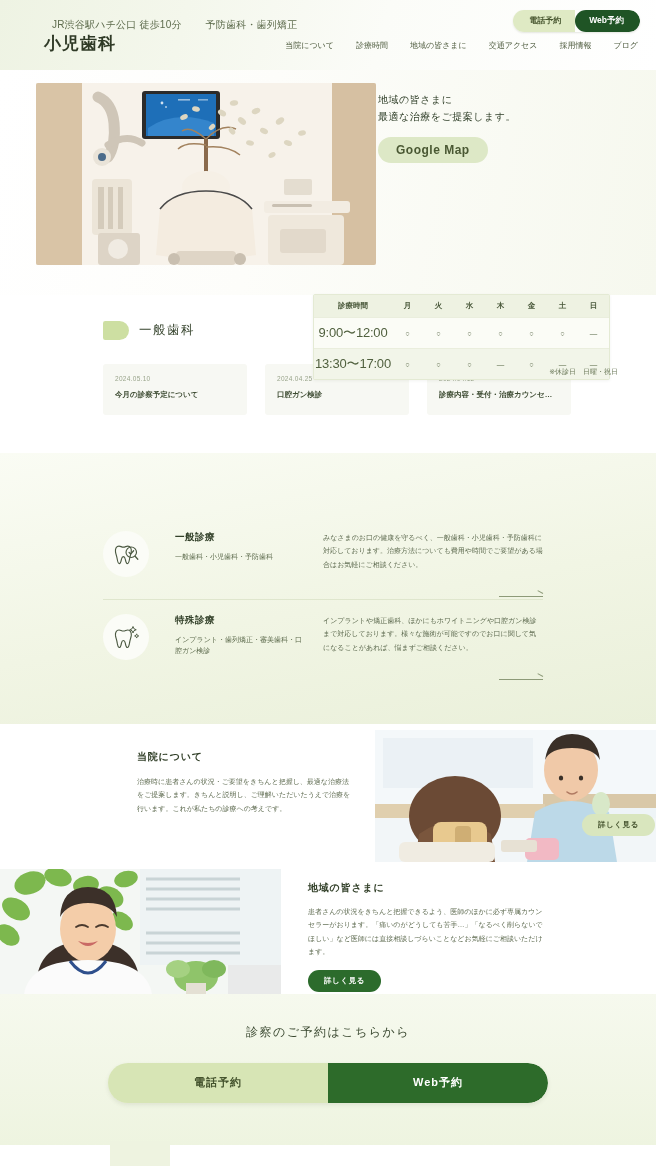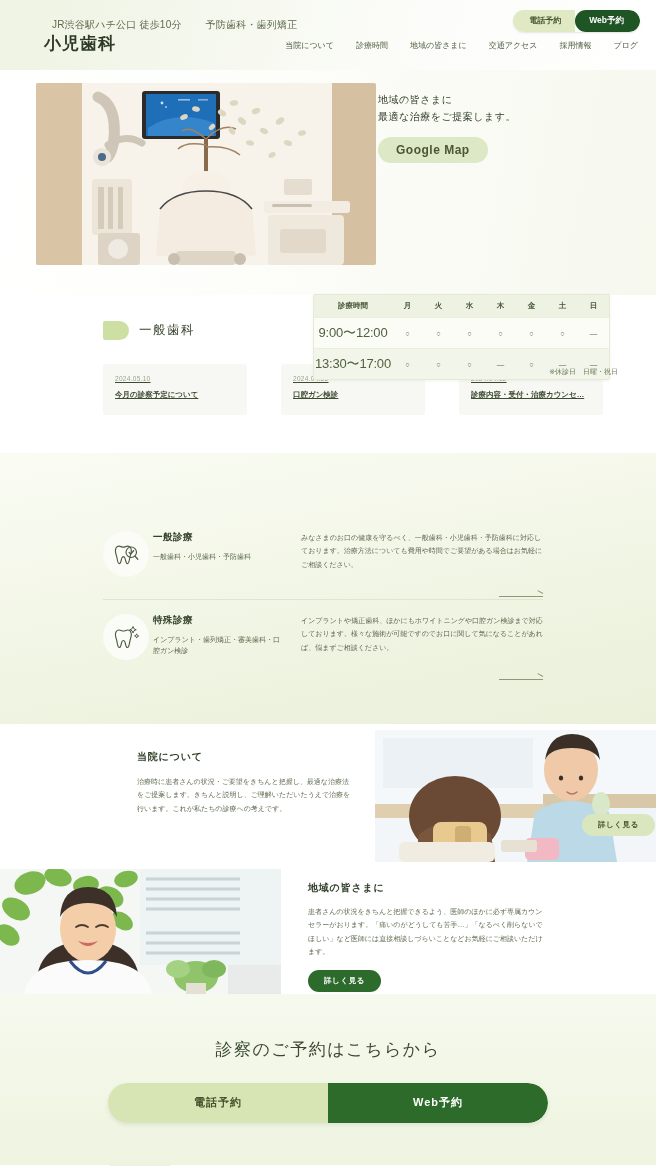--- a/index.html
+++ b/index.html
@@ -143,23 +143,22 @@
     margin-left: 103px;
   }
   .leaf {
     width: 26px; height: 19px;
     background: #cddfa2;
     border-radius: 3px 13px 13px 3px;
   }
   .leaf.dark { background: #4e9b37; }
   .sec-title { font-size: 12.5px; color: #33412a; letter-spacing: 1.5px; }
   .news-cards {
-    display: flex; gap: 34px;
+    display: flex; gap: 18px;
     margin: 24px 0 0 103px;
-    text-decoration: underline;
   }
   .news-card {
     width: 144px;
     background: #f7f8f3;
     border-radius: 3px;
     padding: 11px 12px 14px;
   }
   .news-date { font-size: 6.5px; color: #9aa58c; letter-spacing: .3px; }
   .news-title {
     margin-top: 8px;
@@ -181,21 +180,21 @@
     position: relative;
   }
   .treat-row + .treat-row { border-top: 1px solid #dfe6cd; }
   .icon-circle {
     width: 46px; height: 46px; flex: 0 0 46px;
     border-radius: 50%;
     background: #fbfcf7;
     display: flex; align-items: center; justify-content: center;
   }
   .icon-circle svg { width: 28px; height: 28px; }
-  .treat-label { margin-left: 4px; width: 132px; }
+  .treat-label { margin-left: 26px; width: 132px; }
   .treat-name { font-size: 9.5px; font-weight: 700; color: #33412a; letter-spacing: .5px; }
   .treat-sub { margin-top: 7px; font-size: 7px; color: #5c6a4c; line-height: 1.6; }
   .treat-desc {
     margin-left: 16px; flex: 1;
     font-size: 7px; line-height: 1.95; color: #5d6a4f;
   }
   .arrow-r {
     position: absolute; right: 0; bottom: 2px;
     width: 44px; height: 1px; background: #8d9a78;
   }
@@ -244,21 +243,21 @@
     letter-spacing: .6px;
   }
 
   
   .reserve {
     background: linear-gradient(180deg, #f6f9ee 0%, #eef4e0 100%);
     padding: 30px 0 42px;
     text-align: center;
     position: relative;
   }
-  .reserve-h { font-size: 17px; color: #3a4830; letter-spacing: 1.5px; margin-top: 14px; }
+  .reserve-h { font-size: 12px; color: #3a4830; letter-spacing: 1.5px; }
   .reserve-bar {
     margin: 22px auto 0;
     width: 440px; height: 40px;
     display: flex;
     border-radius: 20px;
     overflow: hidden;
     box-shadow: 0 2px 4px rgba(70,80,50,.10);
   }
   .res-tel {
     flex: 1; background: #d7e5b5; color: #45542e;

